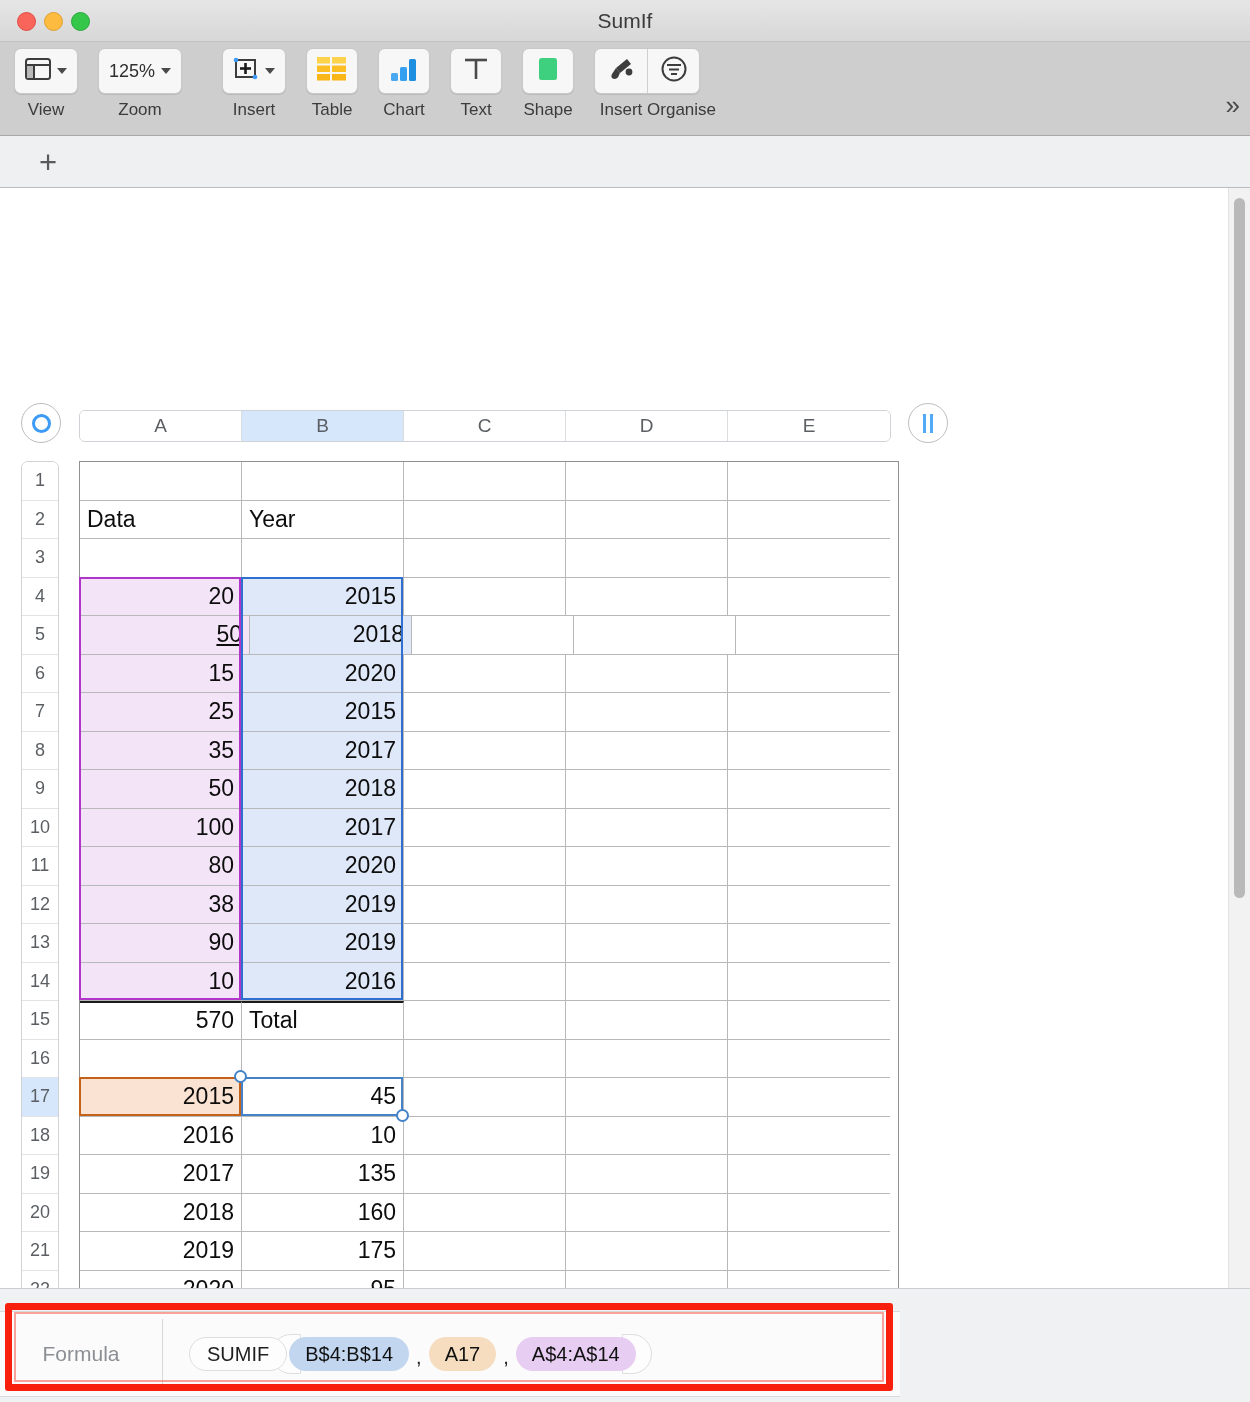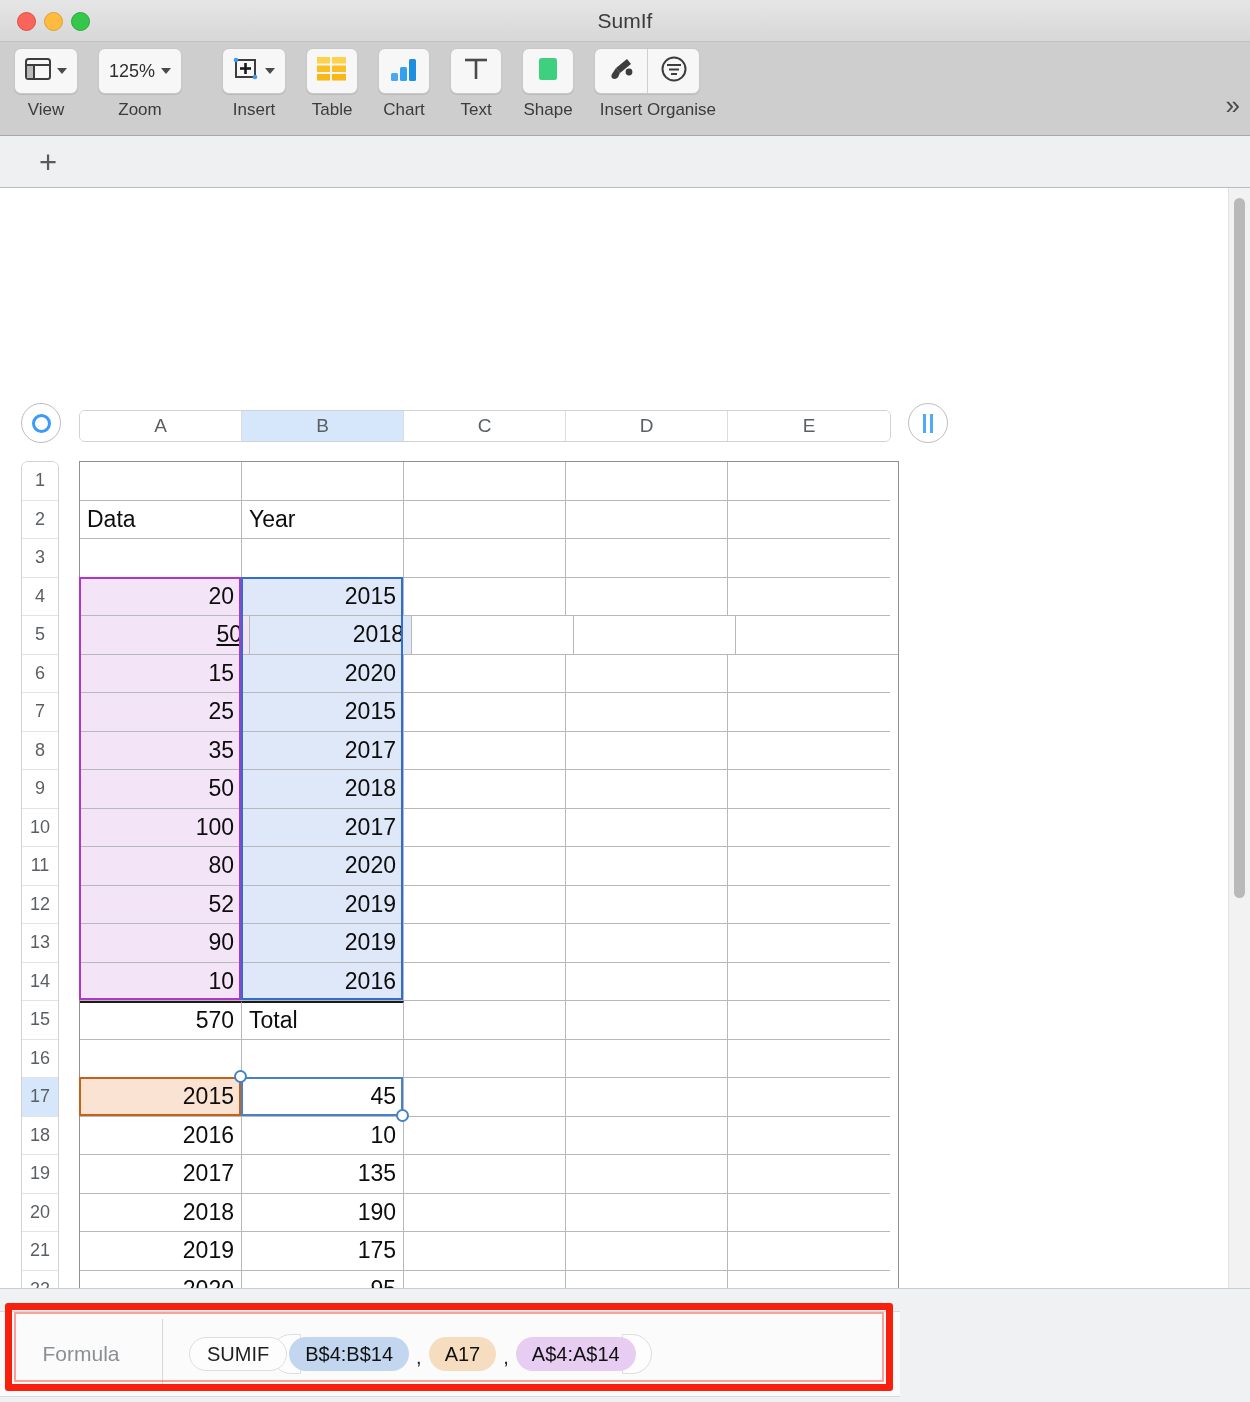--- a/index.html
+++ b/index.html
@@ -500,21 +500,21 @@
           <div class="gcell txt" style="width: 162px;"></div>
         </div>
         <div class="grow">
           <div class="gcell num fillA" style="width: 162px;">80</div>
           <div class="gcell num fillB" style="width: 162px;">2020</div>
           <div class="gcell txt" style="width: 162px;"></div>
           <div class="gcell txt" style="width: 162px;"></div>
           <div class="gcell txt" style="width: 162px;"></div>
         </div>
         <div class="grow">
-          <div class="gcell num fillA" style="width: 162px;">52</div>
+          <div class="gcell num fillA" style="width: 162px;">38</div>
           <div class="gcell num fillB" style="width: 162px;">2019</div>
           <div class="gcell txt" style="width: 162px;"></div>
           <div class="gcell txt" style="width: 162px;"></div>
           <div class="gcell txt" style="width: 162px;"></div>
         </div>
         <div class="grow">
           <div class="gcell num fillA" style="width: 162px;">90</div>
           <div class="gcell num fillB" style="width: 162px;">2019</div>
           <div class="gcell txt" style="width: 162px;"></div>
           <div class="gcell txt" style="width: 162px;"></div>
@@ -557,21 +557,21 @@
         </div>
         <div class="grow">
           <div class="gcell num" style="width: 162px;">2017</div>
           <div class="gcell num" style="width: 162px; text-align: center;">135</div>
           <div class="gcell txt" style="width: 162px;"></div>
           <div class="gcell txt" style="width: 162px;"></div>
           <div class="gcell txt" style="width: 162px;"></div>
         </div>
         <div class="grow">
           <div class="gcell num" style="width: 162px;">2018</div>
-          <div class="gcell num" style="width: 162px;">190</div>
+          <div class="gcell num" style="width: 162px;">160</div>
           <div class="gcell txt" style="width: 162px;"></div>
           <div class="gcell txt" style="width: 162px;"></div>
           <div class="gcell txt" style="width: 162px;"></div>
         </div>
         <div class="grow">
           <div class="gcell num" style="width: 162px;">2019</div>
           <div class="gcell num" style="width: 162px;">175</div>
           <div class="gcell txt" style="width: 162px;"></div>
           <div class="gcell txt" style="width: 162px;"></div>
           <div class="gcell txt" style="width: 162px;"></div>

